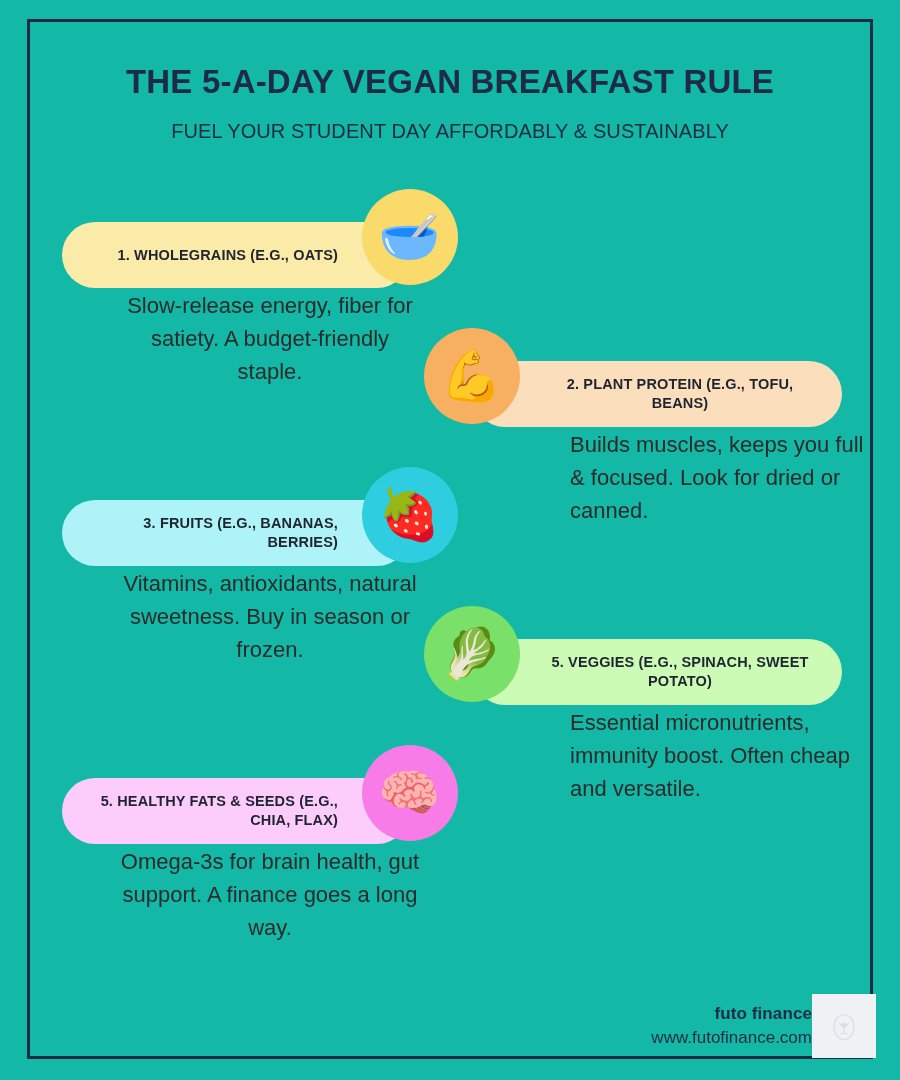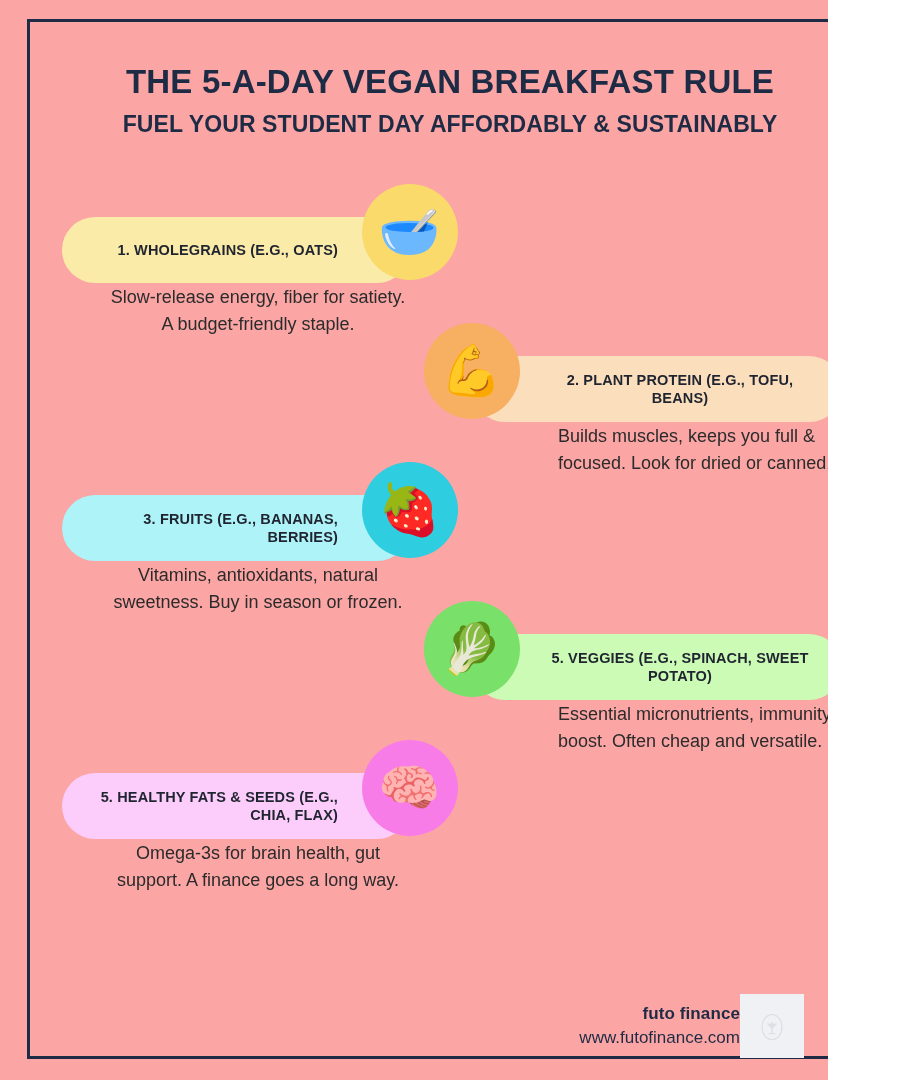--- a/index.html
+++ b/index.html
@@ -9,23 +9,23 @@
   }
   body {
     width: 900px;
     height: 1080px;
     font-family: "Liberation Sans", sans-serif;
     -webkit-font-smoothing: antialiased;
   }
 
   .poster {
     position: relative;
-    width: 828px;
+    width: 900px;
     height: 1080px;
-    background: #fca5a5;
+    background: #14b8a6;
     box-sizing: border-box;
     overflow: hidden;
     padding-left: 7px;
   }
 
   .poster-frame {
     position: absolute;
     left: 27px;
     top: 19px;
     width: 846px;
@@ -53,24 +53,24 @@
     font-family: "Liberation Sans", sans-serif;
     font-size: 33px;
     font-weight: bold;
     letter-spacing: 0.2px;
     color: #1d2b45;
     margin: 0;
     line-height: 1.2;
   }
   .subtitle {
     font-family: "Liberation Sans", sans-serif;
-    font-size: 23px;
-    font-weight: bold;
-    color: #1d2b45;
-    margin: 9px 0 0 0;
+    font-size: 20px;
+    font-weight: normal;
+    color: #1d2b45;
+    margin: 17px 0 0 0;
     line-height: 1.2;
     letter-spacing: 0.1px;
   }
 
   
   .items {
     position: relative;
     margin-top: 46px;
   }
 
@@ -140,24 +140,25 @@
   .emoji {
     font-size: 50px;
     line-height: 1;
     display: block;
   }
 
   
   .desc {
     position: absolute;
     top: 100px;
-    font-size: 18px;
+    font-size: 22px;
     line-height: 1.5;
     color: #2b2b2b;
     width: 300px;
+    margin-left: 12px;
   }
   .item.left .desc {
     left: 78px;
     text-align: center;
   }
   .item.right .desc {
     left: 528px;
     text-align: left;
     width: 300px;
   }

